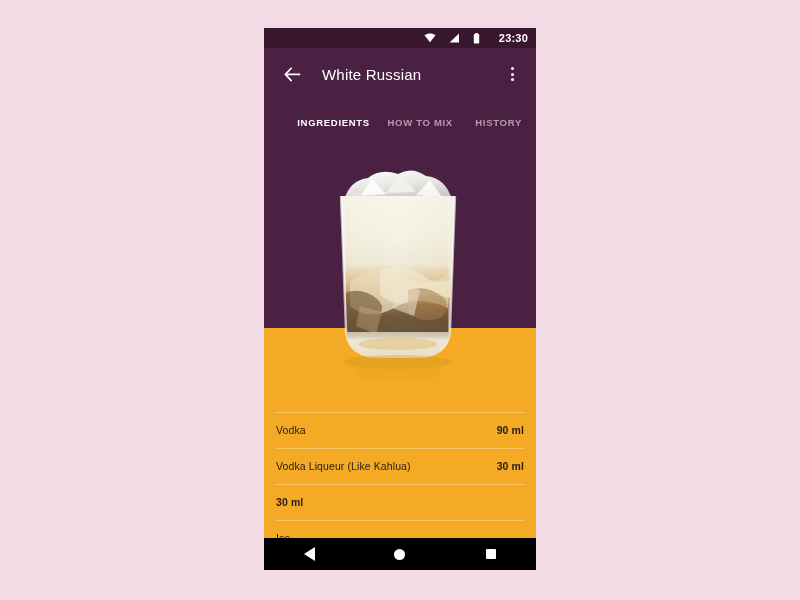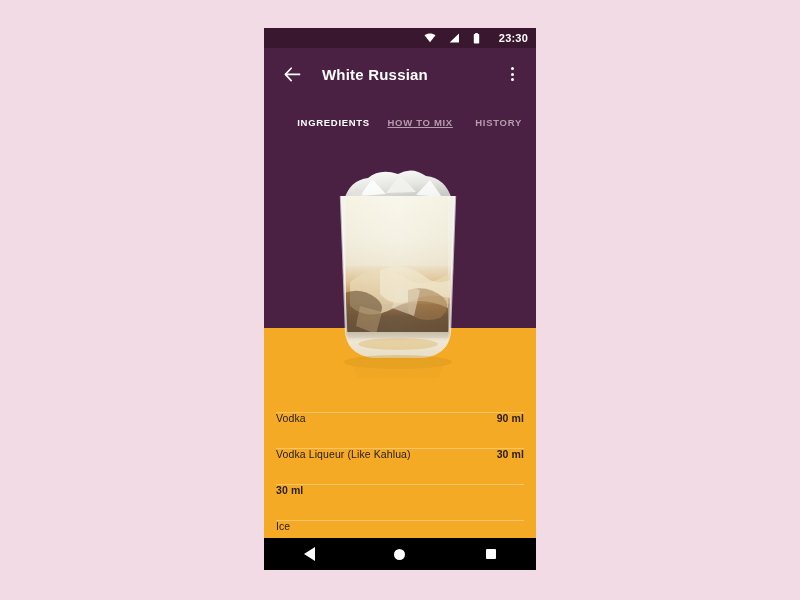--- a/index.html
+++ b/index.html
@@ -69,21 +69,21 @@
     height: 40px;
     margin-left: 8px;
     display: flex;
     align-items: center;
     justify-content: center;
     cursor: pointer;
   }
   #appbar-title {
     color: #ffffff;
     font-size: 15px;
-    font-weight: bold;
+    font-weight: normal;
     margin-left: 10px;
     letter-spacing: 0.2px;
     flex: 1;
   }
   #overflow-btn {
     width: 36px;
     height: 40px;
     margin-right: 6px;
     display: flex;
     flex-direction: column;
@@ -116,21 +116,21 @@
     justify-content: center;
     font-size: 9.5px;
     font-weight: bold;
     letter-spacing: 0.7px;
     color: #b79bae;
     position: relative;
     cursor: pointer;
     padding-top: 2px;
   }
   .tab.tab-0 { width: 100px; }
-  .tab.tab-1 { width: 90px; text-decoration: underline; }
+  .tab.tab-1 { width: 90px; }
   .tab.tab-2 { width: 82px; }
   .tab.active { color: #ffffff; padding-left: 24px; }
   .tab-underline {
     position: absolute;
     left: 10px;
     right: 10px;
     bottom: 0;
     height: 2px;
     background: #f5aa26;
   }
@@ -171,20 +171,21 @@
     left: 0; top: 384px;
     width: 272px;
     height: 126px;
     background: #f5aa26;
     overflow: hidden;
   }
   .row {
     position: relative;
     height: 36px;
     display: flex;
+    align-items: center;
     padding: 0 12px;
     box-sizing: border-box;
     cursor: pointer;
   }
   .row-name {
     flex: 1;
     font-size: 10.5px;
     color: #2b2018;
     letter-spacing: 0.1px;
   }

